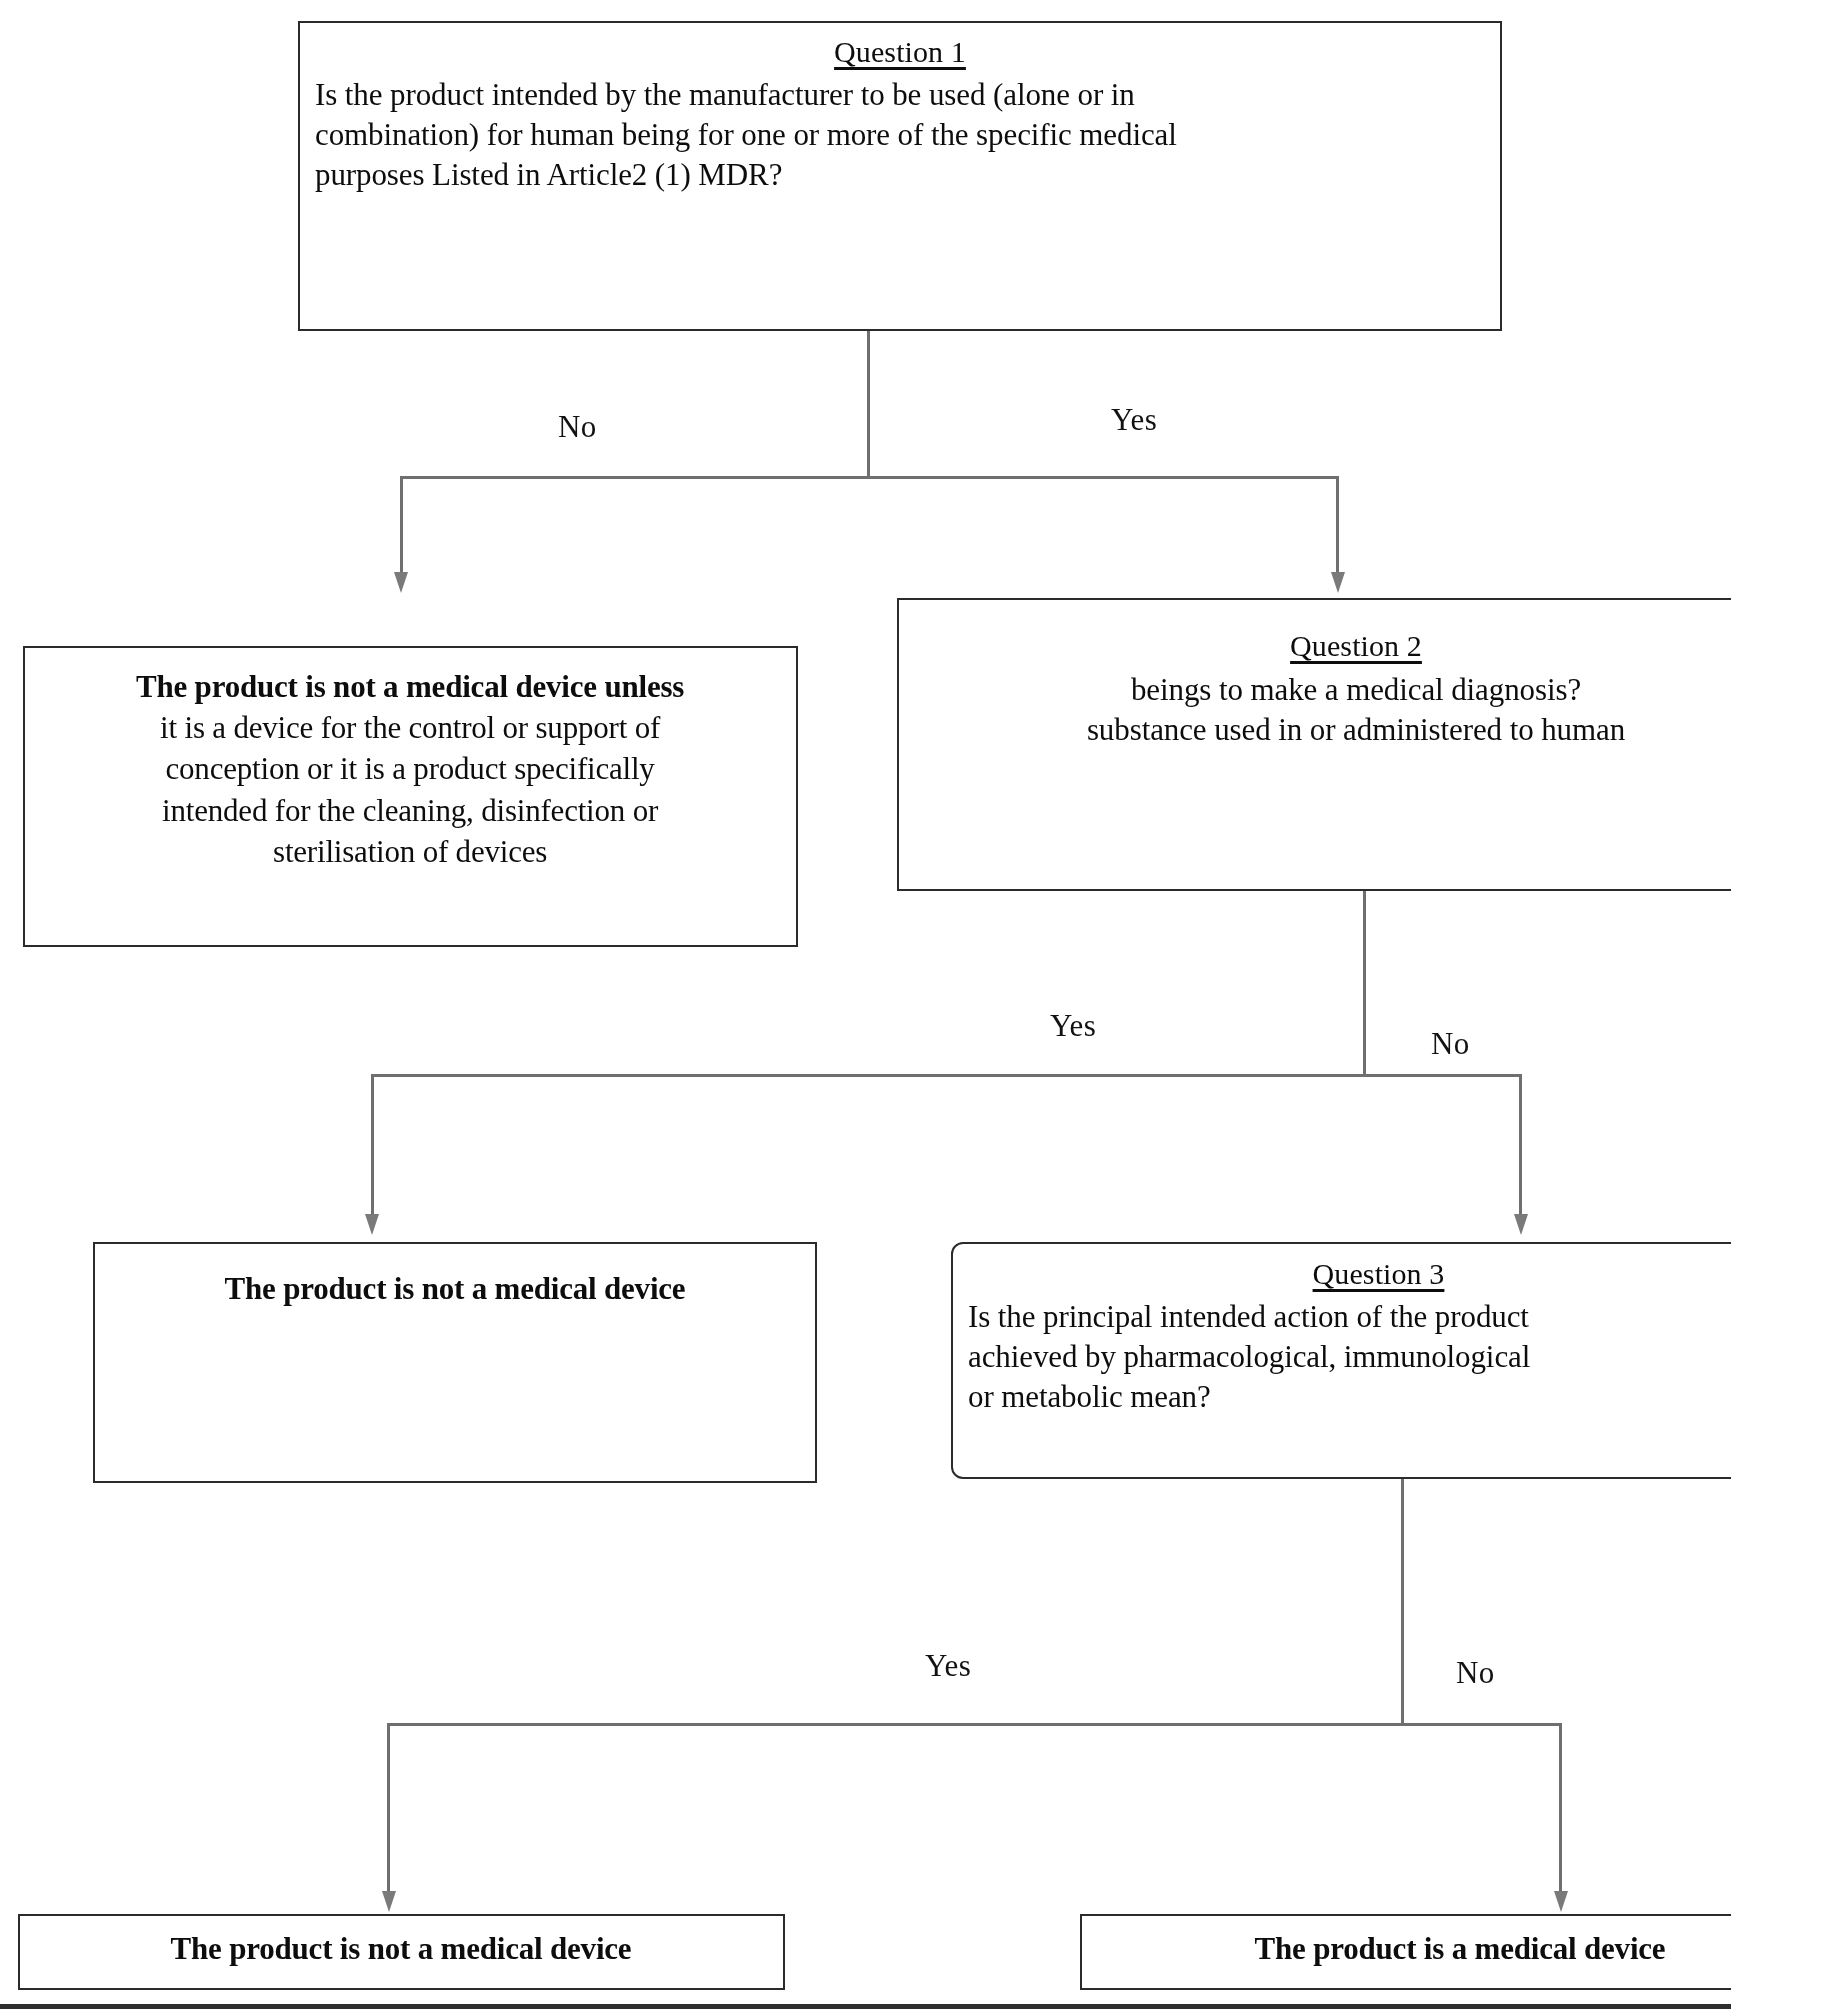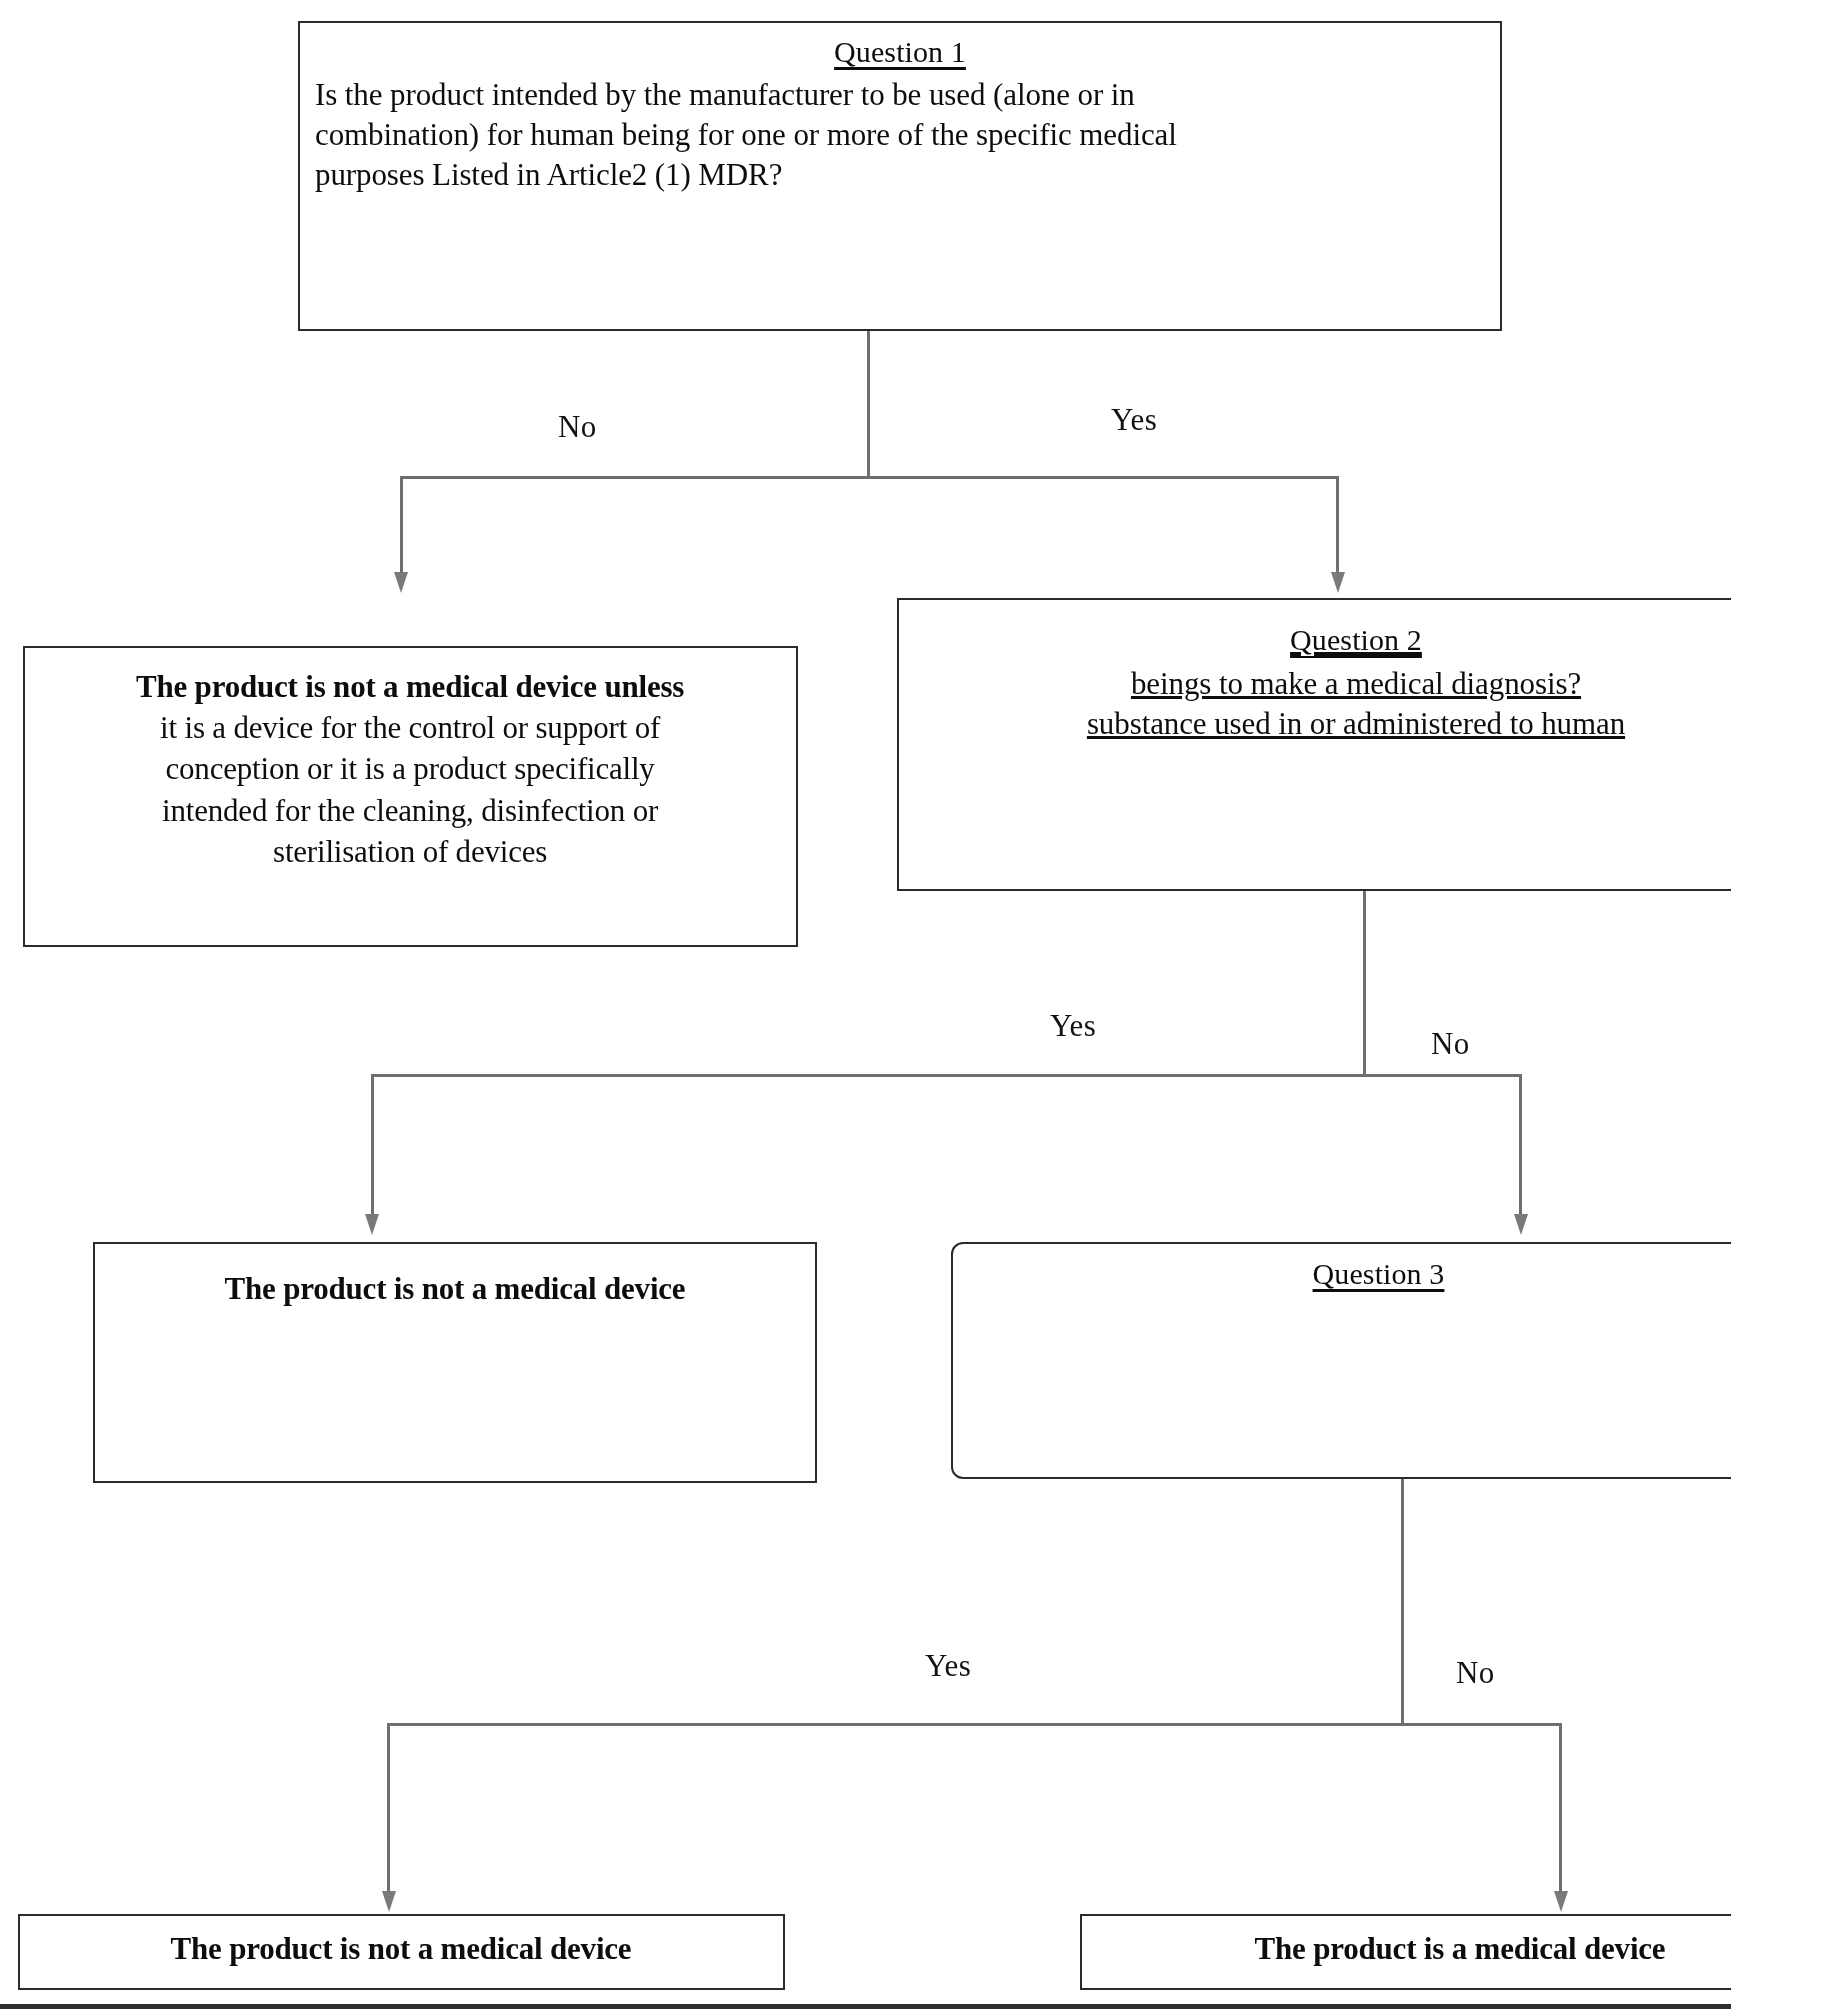--- a/index.html
+++ b/index.html
@@ -135,21 +135,21 @@
         <div class="bold-lead">The product is not a medical device unless</div>
         <div>it is a device for the control or support of</div>
         <div>conception or it is a product specifically</div>
         <div>intended for the cleaning, disinfection or</div>
         <div>sterilisation of devices</div>
       </div>
     </div>
   </div>
 
   <div class="node" style="left:897px; top:598px; width:918px; height:293px;">
-    <div class="inner" style="padding-top:22px;text-decoration:underline;">
+    <div class="inner" style="padding-top:28px;">
       <div class="q-title">Question 2</div>
       <div class="q-body center" style="margin-top:5px;">
         <div>beings to make a medical diagnosis?</div>
         <div>substance used in or administered to human</div>
       </div>
     </div>
   </div>
 
   <div class="vline" style="left:1363px; top:891px; height:185px;"></div>
 
@@ -166,20 +166,25 @@
 
   <div class="node" style="left:93px; top:1242px; width:724px; height:241px;">
     <div class="inner" style="padding-top:25px;">
       <div class="result">The product is not a medical device</div>
     </div>
   </div>
 
   <div class="node" style="left:951px; top:1242px; width:855px; height:237px;border-radius:12px;">
     <div class="inner" style="padding-top:12px;">
       <div class="q-title">Question 3</div>
+      <div class="q-body" style="margin-top:4px;">
+        <div>Is the principal intended action of the product</div>
+        <div>achieved by pharmacological, immunological</div>
+        <div>or metabolic mean?</div>
+      </div>
     </div>
   </div>
 
   <div class="vline" style="left:1401px; top:1479px; height:246px;"></div>
 
   <div class="hline" style="left:387px; top:1723px; width:1175px;"></div>
 
   <div class="vline" style="left:387px; top:1723px; height:173px;"></div>
   <div class="arrowhead" style="left:382px; top:1891px;"></div>
 

